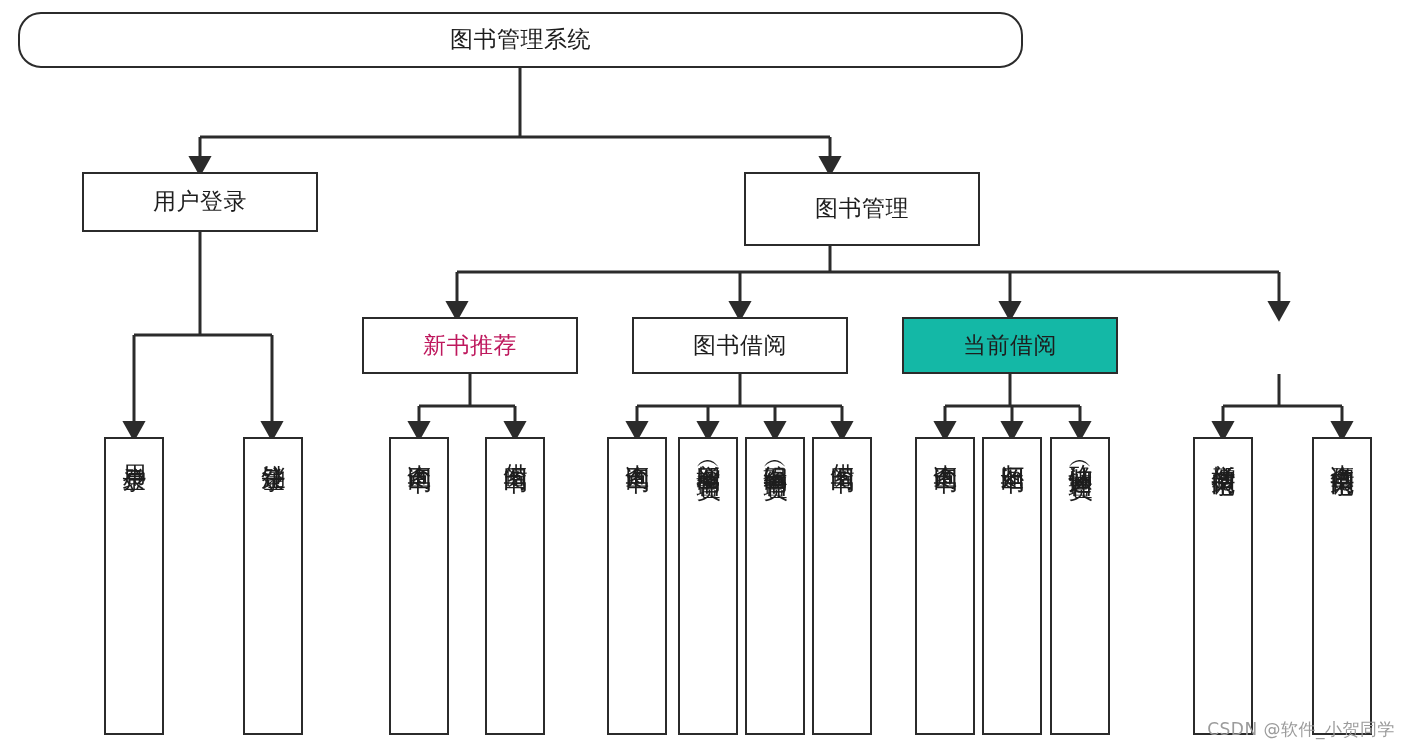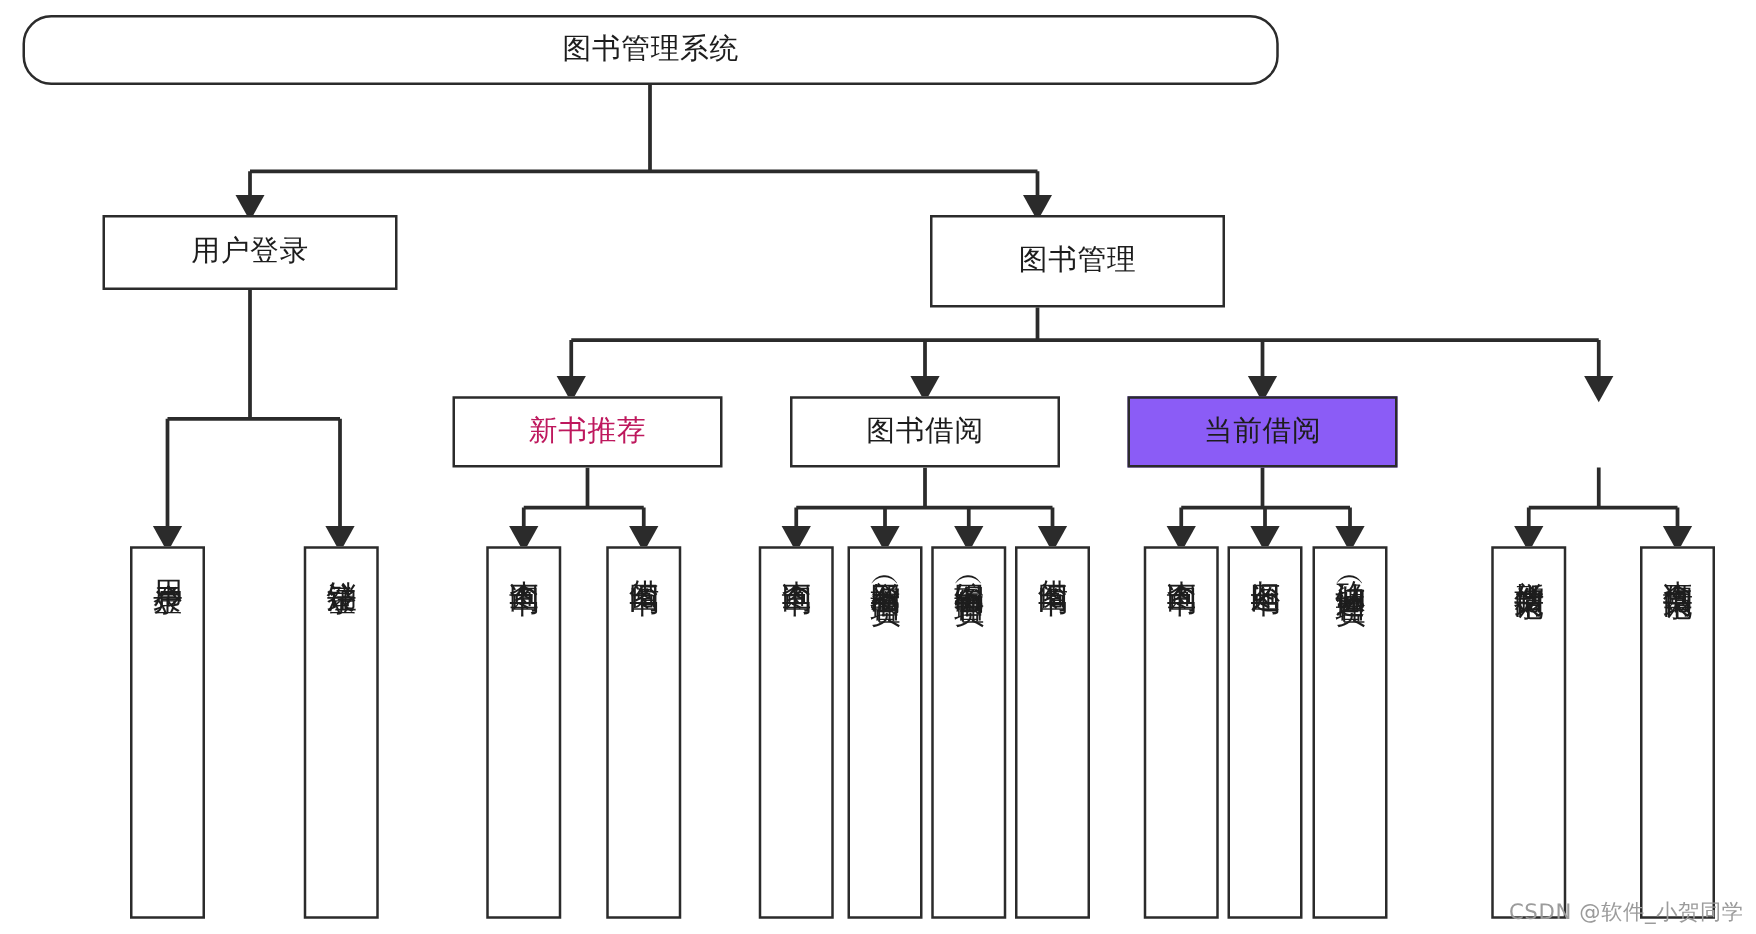--- a/index.html
+++ b/index.html
@@ -142,21 +142,21 @@
   <div class="node horizontal" style="left: 712px; top: 172px; width: 236px; height: 74px; border-color: rgb(43, 43, 43); background: rgb(255, 255, 255); margin-left: 32px;">
     <span class="label" style="color: rgb(29, 29, 29);">图书管理</span>
   </div>
 
   <div class="node horizontal" style="left: 362px; top: 317px; width: 216px; height: 57px; border-color: rgb(43, 43, 43); background: rgb(255, 255, 255);">
     <span class="label" style="color: #be185d;">新书推荐</span>
   </div>
   <div class="node horizontal" style="left: 632px; top: 317px; width: 216px; height: 57px; border-color: rgb(43, 43, 43); background: rgb(255, 255, 255);">
     <span class="label" style="color: rgb(29, 29, 29);">图书借阅</span>
   </div>
-  <div class="node horizontal" style="left: 902px; top: 317px; width: 216px; height: 57px; border-color: rgb(43, 43, 43); background: #8b5cf6;">
+  <div class="node horizontal" style="left: 902px; top: 317px; width: 216px; height: 57px; border-color: rgb(43, 43, 43); background: #14b8a6;">
     <span class="label" style="color: rgb(29, 29, 29);">当前借阅</span>
   </div>
 
   <div class="node vertical" style="left: 104px; top: 437px; width: 60px; height: 298px; border-color: rgb(43, 43, 43); background: rgb(255, 255, 255);">
     <span class="label" style="color: rgb(29, 29, 29);">用户登录</span>
   </div>
   <div class="node vertical" style="left: 243px; top: 437px; width: 60px; height: 298px; border-color: rgb(43, 43, 43); background: rgb(255, 255, 255);">
     <span class="label" style="color: rgb(29, 29, 29);">注销登录</span>
   </div>
   <div class="node vertical" style="left: 389px; top: 437px; width: 60px; height: 298px; border-color: rgb(43, 43, 43); background: rgb(255, 255, 255);">

